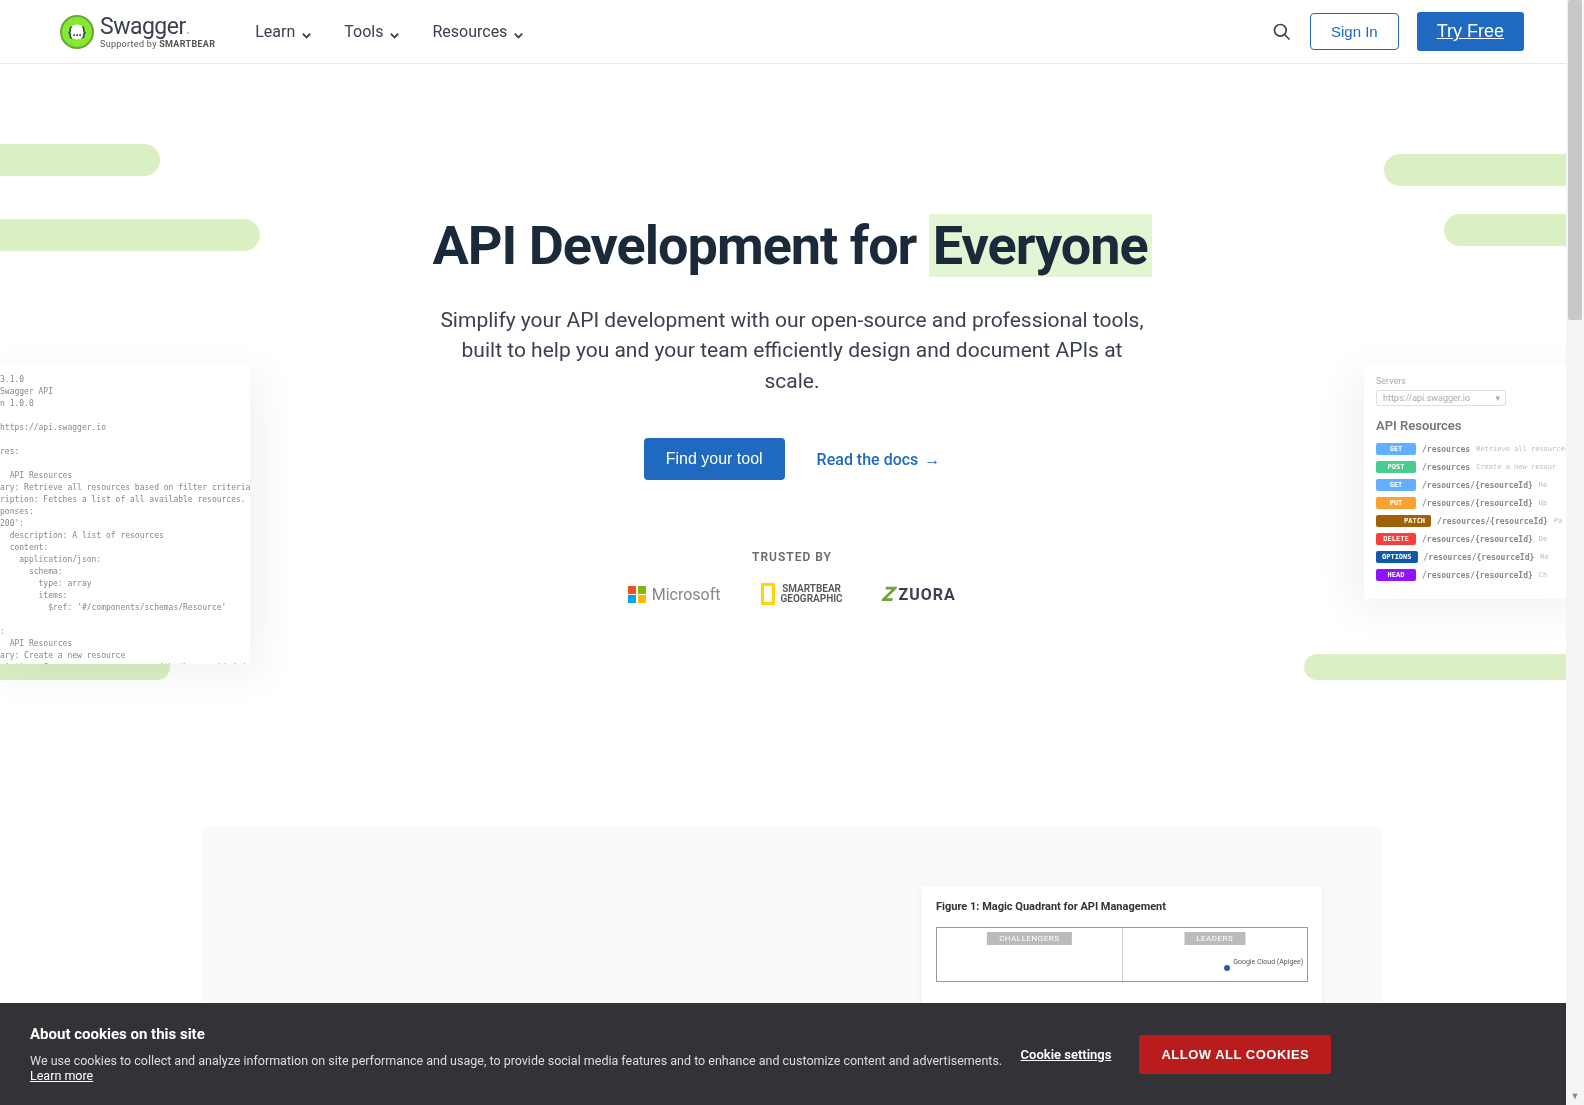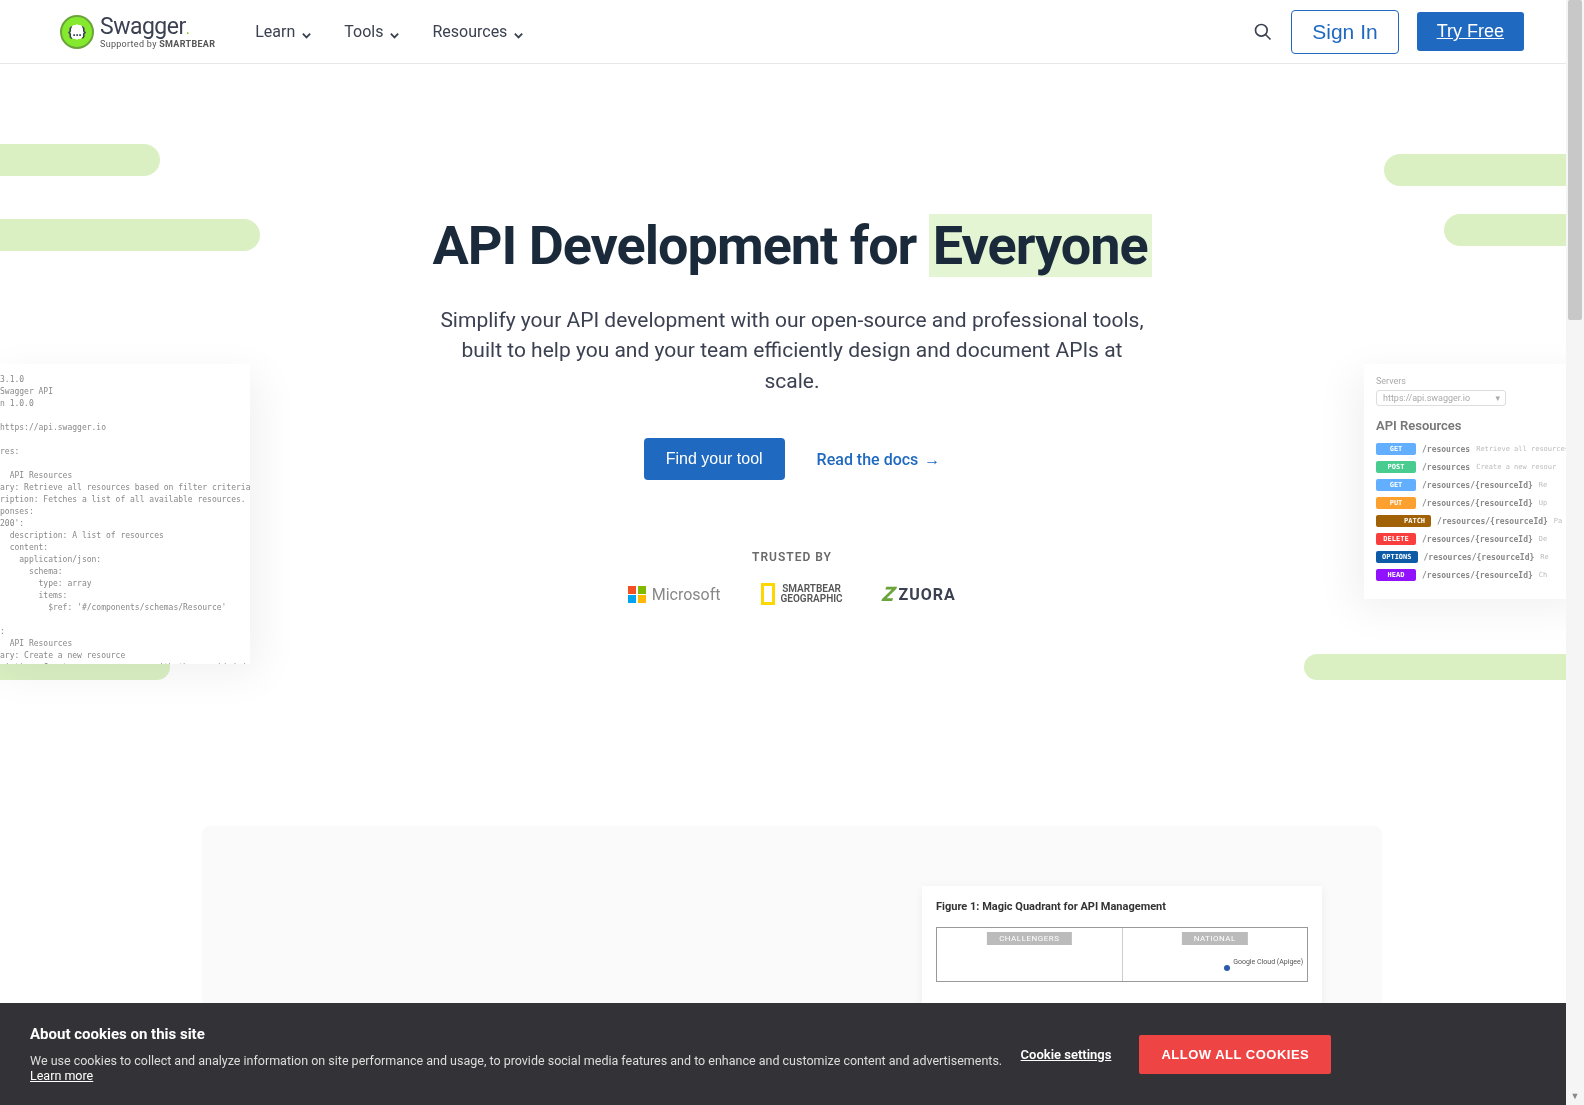--- a/index.html
+++ b/index.html
@@ -112,21 +112,21 @@
       stroke: #3b4151;
       stroke-width: 2;
       fill: none;
     }
     .btn-outline {
       padding: 9px 20px;
       border: 1px solid #1f69c0;
       color: #1f69c0;
       background: #fff;
       border-radius: 4px;
-      font-size: 21px;
+      font-size: 15px;
       cursor: pointer;
     }
     .btn-primary {
       padding: 9px 20px;
       border: none;
       background: #1f69c0;
       color: #fff;
       border-radius: 3px;
       font-size: 18px;
       cursor: pointer;
@@ -346,21 +346,21 @@
       justify-content: flex-start;
       z-index: 1000;
     }
     .cookie-left{max-width:65%;}
     .cookie-title{font-size:15px;font-weight:700;margin-bottom:10px;}
     .cookie-text{font-size:12.5px;color:#ddd;}
     .cookie-link{color:#fff;text-decoration:underline;cursor:pointer;}
     .cookie-right{display:flex;align-items:center;gap:28px;}
     .cookie-settings{color:#fff;font-size:13px;font-weight:600;text-decoration:underline;cursor:pointer;}
     .cookie-allow{
-      background:#ef4444;color:#fff;border:none;padding:12px 22px;
+      background:#b91c1c;color:#fff;border:none;padding:12px 22px;
       font-size:13px;font-weight:700;letter-spacing:0.5px;cursor:pointer;
       border-radius:2px;
     }
     
     .scrollbar{position:fixed;right:0;top:0;width:18px;height:100%;background:#f5f5f5;z-index:2000;}
     .scrollbar-thumb{position:absolute;top:0;left:2px;right:2px;height:320px;background:#c8c8c8;border-radius:2px;}
     .scrollbar-arrow{position:absolute;left:0;right:0;height:18px;display:flex;align-items:center;justify-content:center;font-size:9px;color:#888;}
   </style>
 </head>
 <body>
@@ -551,21 +551,21 @@
 </section>
 
 <section class="section2">
   <div class="chart-card">
     <div class="chart-title">Figure 1: Magic Quadrant for API Management</div>
     <div class="chart-frame">
       <div class="chart-half">
         <div class="chart-label">CHALLENGERS</div>
       </div>
       <div class="chart-half">
-        <div class="chart-label">NATIONAL</div>
+        <div class="chart-label">LEADERS</div>
         <div class="dot" style="bottom:10px;left:55%"></div>
         <div class="dot-label" style="bottom:15px;left:60%">Google Cloud (Apigee)</div>
       </div>
     </div>
   </div>
 </section>
 
 <div class="cookie-banner">
   <div class="cookie-left">
     <div class="cookie-title">About cookies on this site</div>

